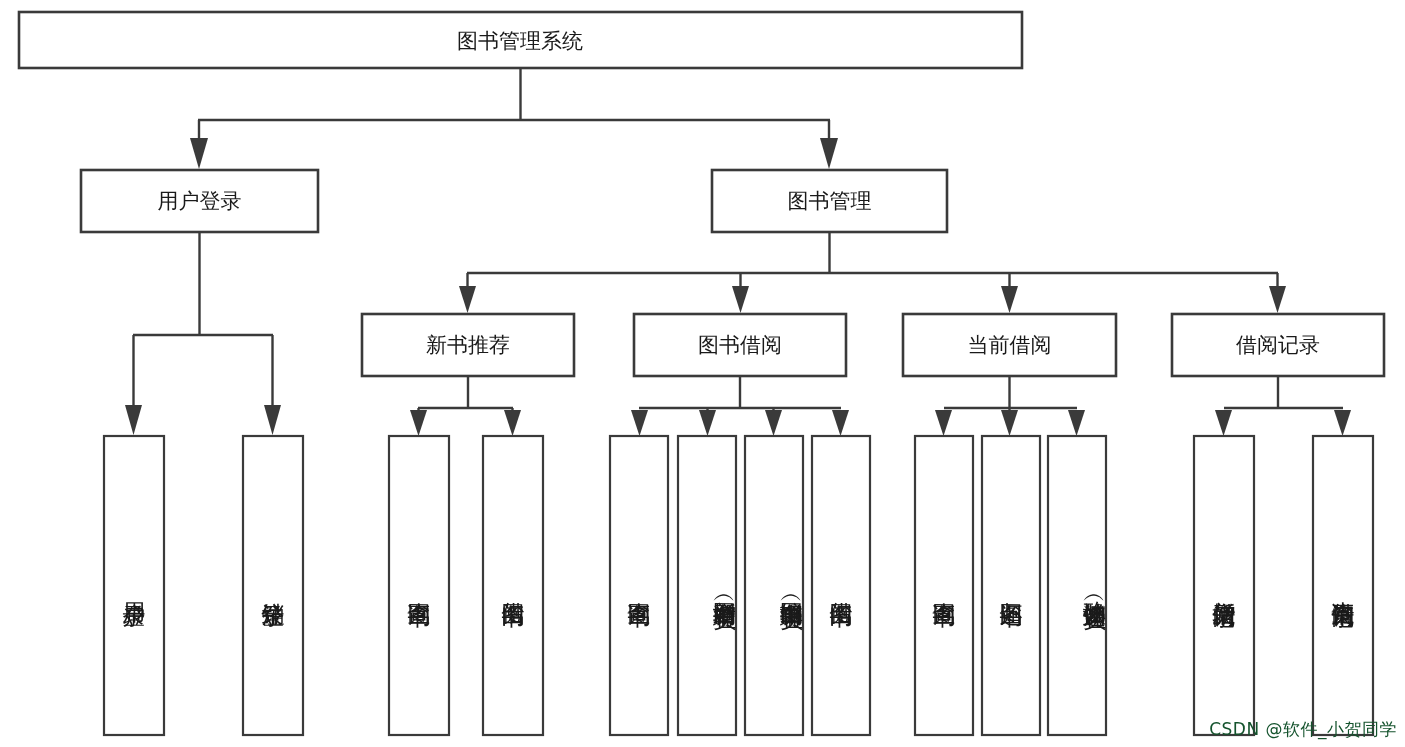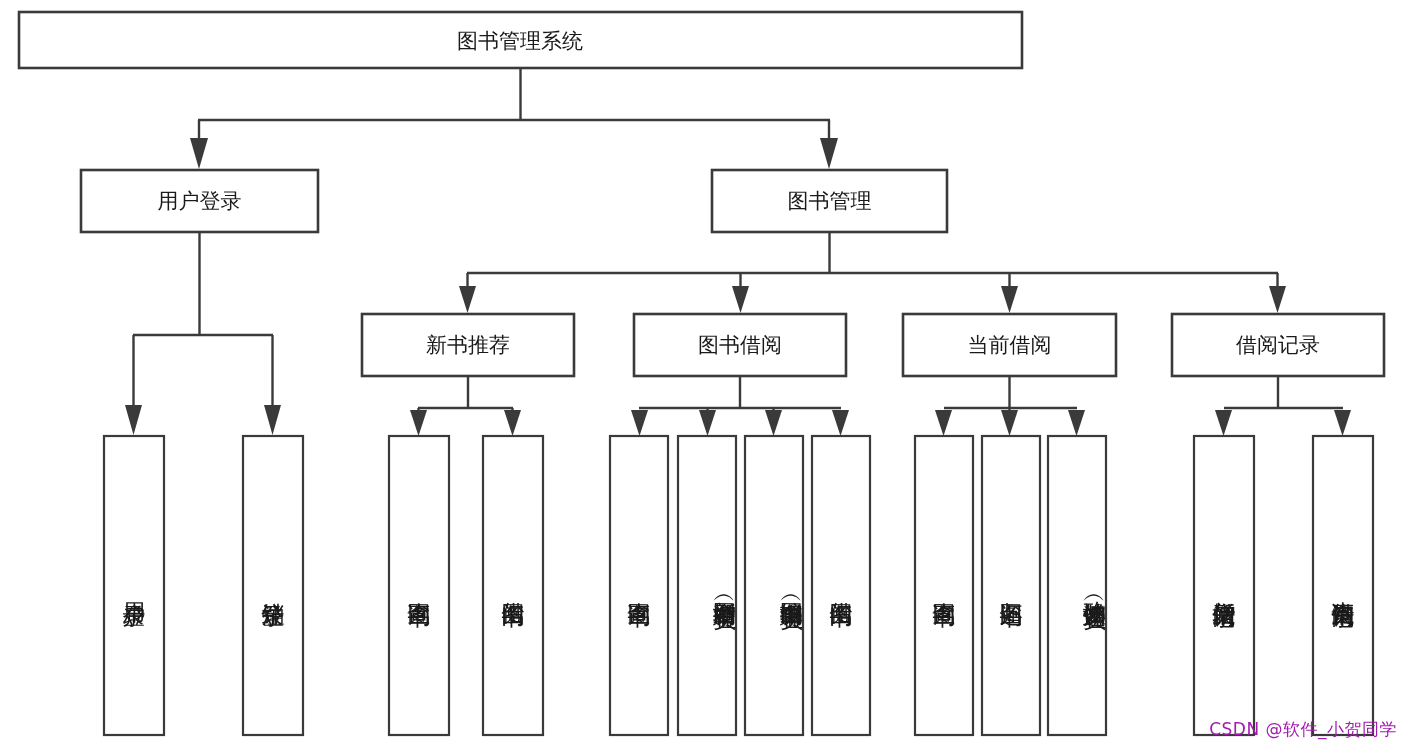--- a/index.html
+++ b/index.html
@@ -69,21 +69,21 @@
     white-space: nowrap;
     pointer-events: none;
     user-select: none;
   }
   .watermark {
     position: absolute;
     right: 8px;
     bottom: 6px;
     font-family: "DejaVu Sans", "Liberation Sans", sans-serif;
     font-size: 17px;
-    color: #a21caf;
+    color: #14532d;
     letter-spacing: 0.5px;
     white-space: nowrap;
   }
 </style>
 </head>
 <body>
 
 <div id="diagram-root">
 
   <svg id="flow" viewBox="0 0 1405 747">

